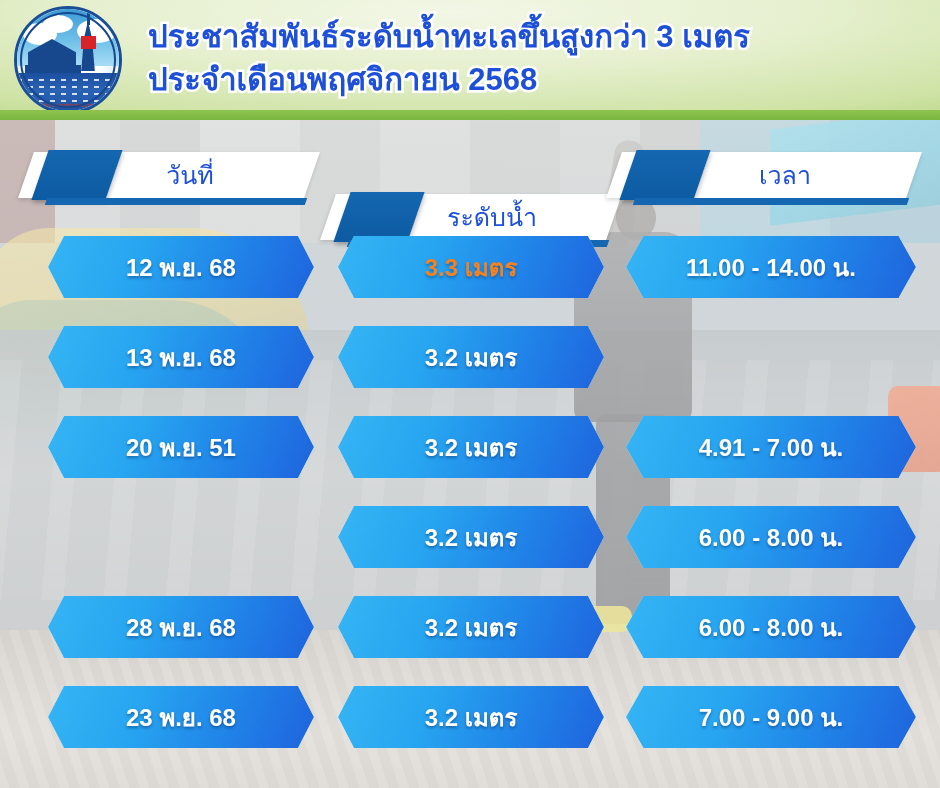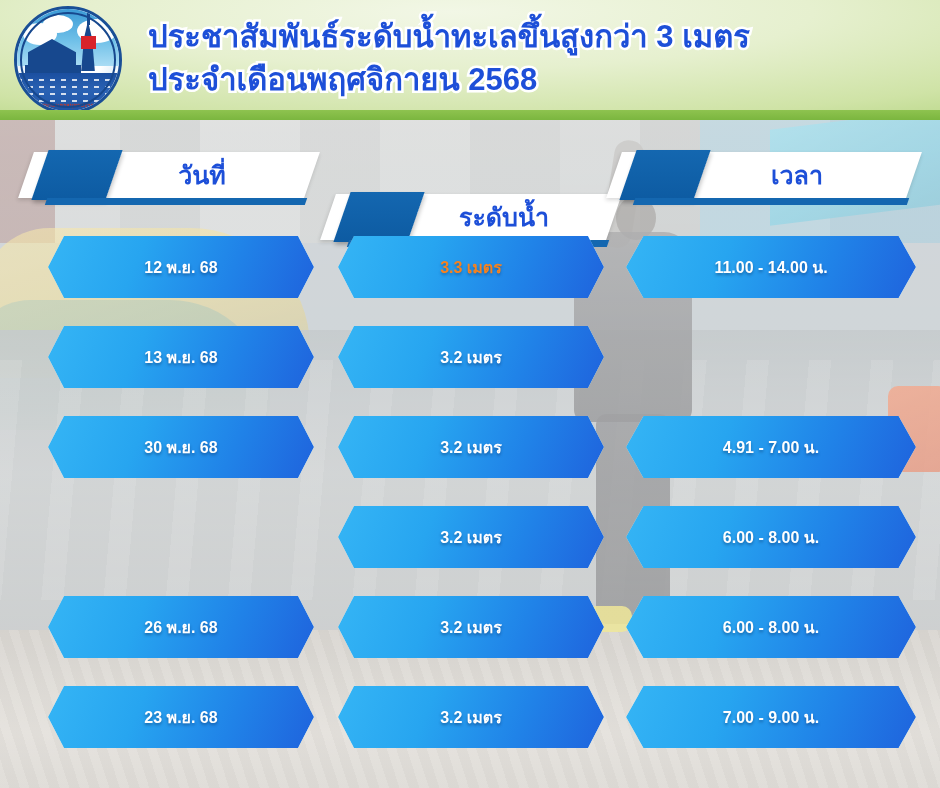--- a/index.html
+++ b/index.html
@@ -253,24 +253,24 @@
     background:linear-gradient(180deg,#1467b0 0%, #0d5ba2 100%);
     transform:skewX(-19deg);
     box-shadow:2px 3px 4px rgba(0,0,0,.22);
   }
   .col-head .underline{
     position:absolute; left:20px; top:46px; width:calc(100% - 26px); height:7px;
     background:#1467b0;
     transform:skewX(-19deg);
   }
   .col-head .label{
-    position:absolute; left:16px; top:0; width:100%; height:46px;
+    position:absolute; left:4px; top:0; width:100%; height:46px;
     display:flex; align-items:center; justify-content:center;
     padding-left:34px;
-    font-size:25px; font-weight:bold; color:#1d4fd8;
+    font-size:25px; font-weight:normal; color:#1d4fd8;
     -webkit-text-stroke:3px #ffffff;
     paint-order:stroke fill;
     text-shadow:0 1px 0 rgba(255,255,255,.9);
     white-space:nowrap;
   }
   #col-head-0{ left:26px;  width:286px; }
   #col-head-1{ left:328px; width:286px;margin-top:42px; }
   #col-head-2{ left:614px; width:300px; }
 
   
@@ -289,21 +289,21 @@
     clip-path:polygon(6% 0%, 94% 0%, 100% 50%, 94% 100%, 6% 100%, 0% 50%);
     background:linear-gradient(112deg,#35b5f5 0%, #27a5f0 34%, #2083e8 68%, #1f63dd 100%);
   }
   .cell-glow{
     position:absolute; inset:-3px;
     clip-path:polygon(6% 0%, 94% 0%, 100% 50%, 94% 100%, 6% 100%, 0% 50%);
     background:#a8e6ff; z-index:-1;
   }
   .cell .txt{
     position:relative; z-index:2;
-    font-size:16px; font-weight:bold; color:#ffffff;
+    font-size:24px; font-weight:bold; color:#ffffff;
     text-shadow:0 2px 3px rgba(0,40,90,.45);
     white-space:nowrap;
   }
   .cell .txt.hl{ color:#f58220; text-shadow:0 2px 3px rgba(0,40,90,.40); }
 
   .c-date{  left:48px;  width:266px; }
   .c-level{ left:338px; width:266px; }
   .c-time{  left:626px; width:290px;text-align:right; }
 </style>
 </head>
@@ -408,21 +408,21 @@
         <div class="cell-glow"></div>
           <div class="cell-inner"></div>
         <span class="txt">3.2 เมตร</span>
       </div>
     </div>
 
     <div class="row">
       <div class="cell c-date">
         <div class="cell-glow"></div>
           <div class="cell-inner"></div>
-        <span class="txt">30 พ.ย. 68</span>
+        <span class="txt">20 พ.ย. 51</span>
       </div>
       <div class="cell c-level">
         <div class="cell-glow"></div>
           <div class="cell-inner"></div>
         <span class="txt">3.2 เมตร</span>
       </div>
       <div class="cell c-time">
         <div class="cell-glow"></div>
           <div class="cell-inner"></div>
         <span class="txt">4.91 - 7.00 น.</span>
@@ -439,21 +439,21 @@
         <div class="cell-glow"></div>
           <div class="cell-inner"></div>
         <span class="txt">6.00 - 8.00 น.</span>
       </div>
     </div>
 
     <div class="row">
       <div class="cell c-date">
         <div class="cell-glow"></div>
           <div class="cell-inner"></div>
-        <span class="txt">26 พ.ย. 68</span>
+        <span class="txt">28 พ.ย. 68</span>
       </div>
       <div class="cell c-level">
         <div class="cell-glow"></div>
           <div class="cell-inner"></div>
         <span class="txt">3.2 เมตร</span>
       </div>
       <div class="cell c-time">
         <div class="cell-glow"></div>
           <div class="cell-inner"></div>
         <span class="txt">6.00 - 8.00 น.</span>

